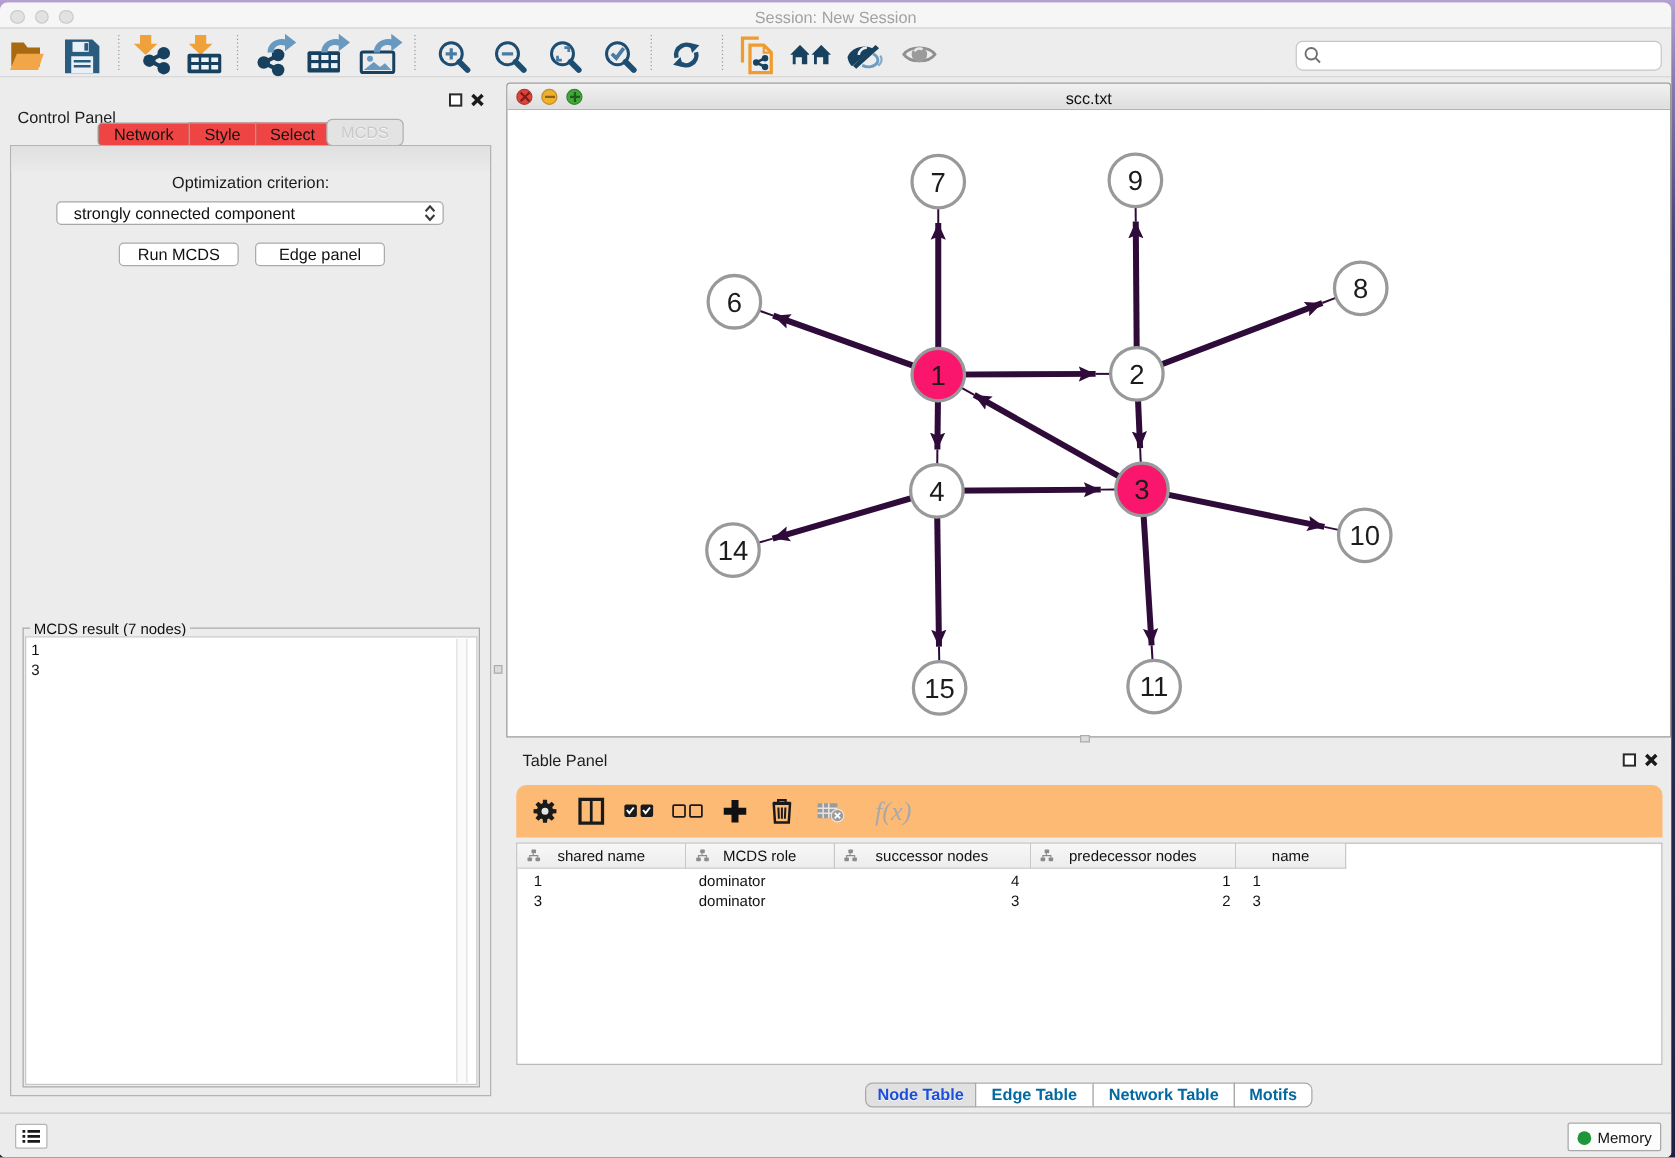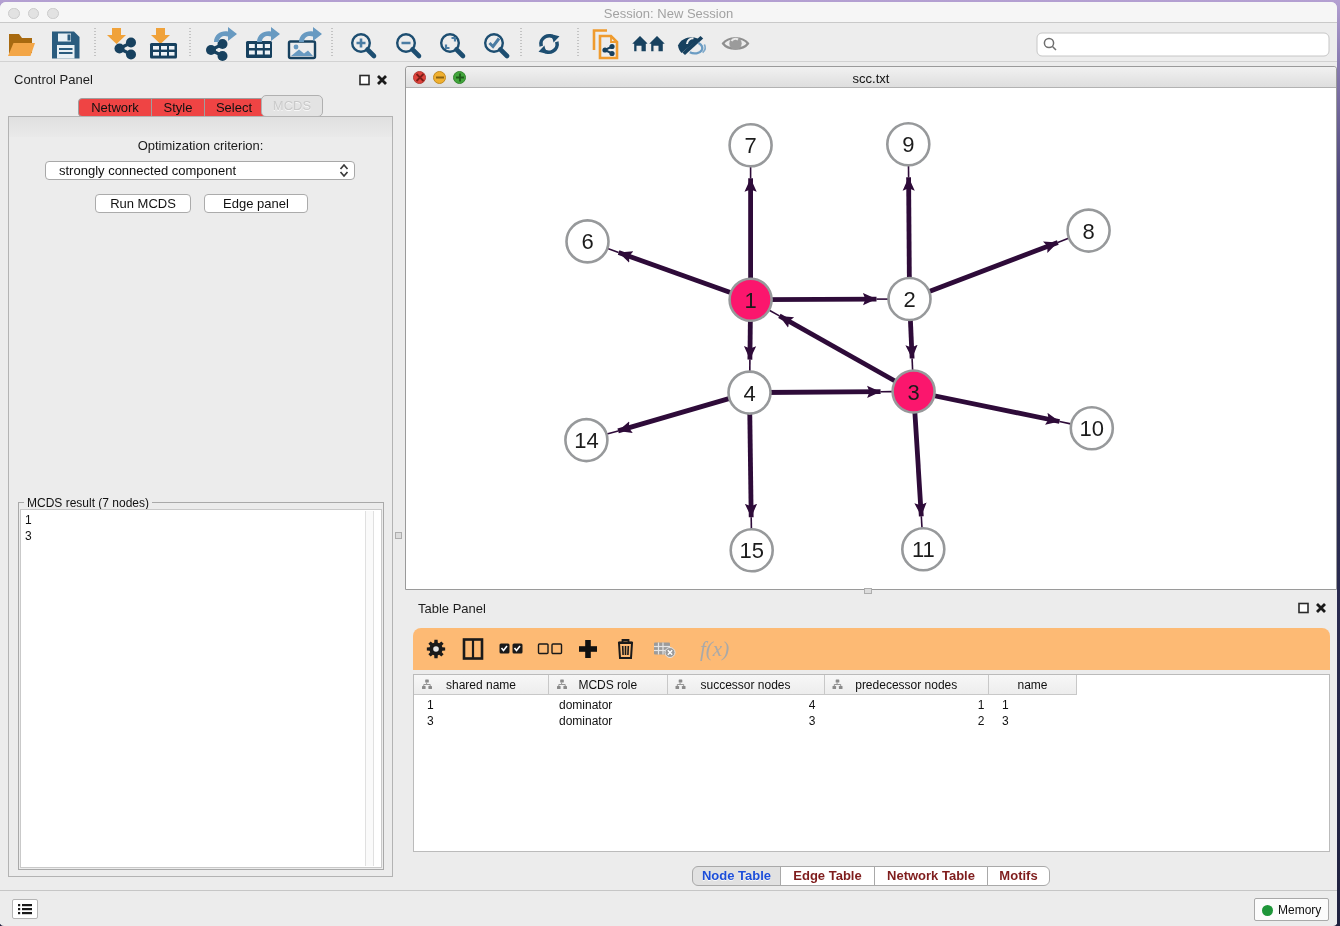--- a/index.html
+++ b/index.html
@@ -5,40 +5,40 @@
 * { margin:0; padding:0; box-sizing:border-box; }
 html,body { width:1340px; height:926px; overflow:hidden; }
 body { font-family:"Liberation Sans", sans-serif; background:linear-gradient(180deg,#b4a0d2 0%,#8d7fb4 6%,#4b4578 20%,#2e2f58 45%,#20213f 100%); position:relative; }
 .window { position:absolute; left:0; top:2px; width:1337px; height:924px; background:#ececec; border-radius:6px 6px 4px 4px; overflow:hidden; }
 .titlebar { position:absolute; left:0; top:0; width:100%; height:21px; background:#f6f6f6; border-bottom:1px solid #c9c9c9; }
 .tl { position:absolute; top:5.5px; width:11.5px; height:11.5px; border-radius:50%; background:#e2e2e2; border:1px solid #cbcbcb; }
 .wtitle { position:absolute; top:4px; left:0; width:100%; text-align:center; font-size:13px; color:#a2a2a2; }
 .toolbar { position:absolute; left:0; top:21px; width:100%; height:39px; background:#ededed; border-bottom:1px solid #d2d2d2; }
 .main { position:absolute; left:0; top:60px; width:100%; height:862px; background:#ececec; }
 
-.cp-title { position:absolute; left:14px; top:10px; font-size:13px; color:#1d1d1d; }
+.cp-title { position:absolute; left:14px; top:24px; font-size:13px; color:#1d1d1d; }
 .tab { position:absolute; top:36px; height:19px; background:#ef4444; border:1px solid #9f9f9f; font-size:13px; color:#111; text-align:center; line-height:17px; }
 .cp-box { position:absolute; left:8px; top:54px; width:385px; height:761px; border:1px solid #b3b3b3; background:#ececec; }
 .cp-band { position:absolute; left:0; top:0; width:100%; height:20px; background:linear-gradient(180deg,#e0e0e0,#eaeaea); }
 .btn { position:absolute; background:#fff; border:1px solid #ababab; border-radius:4px; font-size:13px; color:#111; text-align:center; }
 .fieldset { position:absolute; left:9px; top:385px; width:366px; height:368px; border:1px solid #a9a9a9; }
 .fs-label { position:absolute; left:5px; top:-7px; background:#ececec; padding:0 3px; font-size:12px; color:#111; }
 .fs-white { position:absolute; left:1px; top:6px; width:362px; height:359px; background:#fff; border:1px solid #c9c9c9; }
 
 .netwin { position:absolute; left:405px; top:4px; width:932px; height:524px; background:#fff; border:1px solid #9a9a9a; border-radius:3px 3px 0 0; }
 .net-titlebar { position:absolute; left:0; top:0; width:100%; height:21px; background:linear-gradient(180deg,#f1f1f1,#dedede); border-bottom:1px solid #b2b2b2; border-radius:3px 3px 0 0; }
 .net-title { position:absolute; top:4px; left:0; width:100%; text-align:center; font-size:13px; color:#111; }
 .mac { position:absolute; top:3.5px; width:13px; height:13px; border-radius:50%; }
 
 .tp-title { position:absolute; left:418px; top:539px; font-size:13px; color:#1d1d1d; }
 .tp-toolbar { position:absolute; left:413px; top:566px; width:917px; height:42px; background:#fdba74; border-radius:8px 8px 0 0; }
 .tp-table { position:absolute; left:413px; top:612px; width:917px; height:178px; background:#fff; border:1px solid #bbb; }
 .th { position:absolute; top:0; height:20px; background:linear-gradient(180deg,#f7f7f7,#ededed); border-right:1px solid #c8c8c8; border-bottom:1px solid #c8c8c8; font-size:12px; color:#111; text-align:center; line-height:20px; }
 .td { position:absolute; font-size:12px; color:#111; height:16px; line-height:16px; }
-.btab { position:absolute; top:804px; height:20px; border:1px solid #a9a9a9; background:#fff; font-size:13px; font-weight:600; color:#7f1d1d; text-align:center; line-height:18px; }
+.btab { position:absolute; top:804px; height:20px; border:1px solid #a9a9a9; background:#fff; font-size:13px; font-weight:600; color:#0369a1; text-align:center; line-height:18px; }
 
 .statusbar { position:absolute; left:0; top:828px; width:100%; height:34px; background:#ececec; border-top:1px solid #c6c6c6; }
 .nl { font-size:22px; fill:#1c1c1c; text-anchor:middle; dominant-baseline:central; font-family:"Liberation Sans",sans-serif; }
 </style>
 </head>
 <body>
 <div class="window">
   <div class="titlebar">
     <div class="tl" style="left:8px;"></div>
     <div class="tl" style="left:27.5px;"></div>

